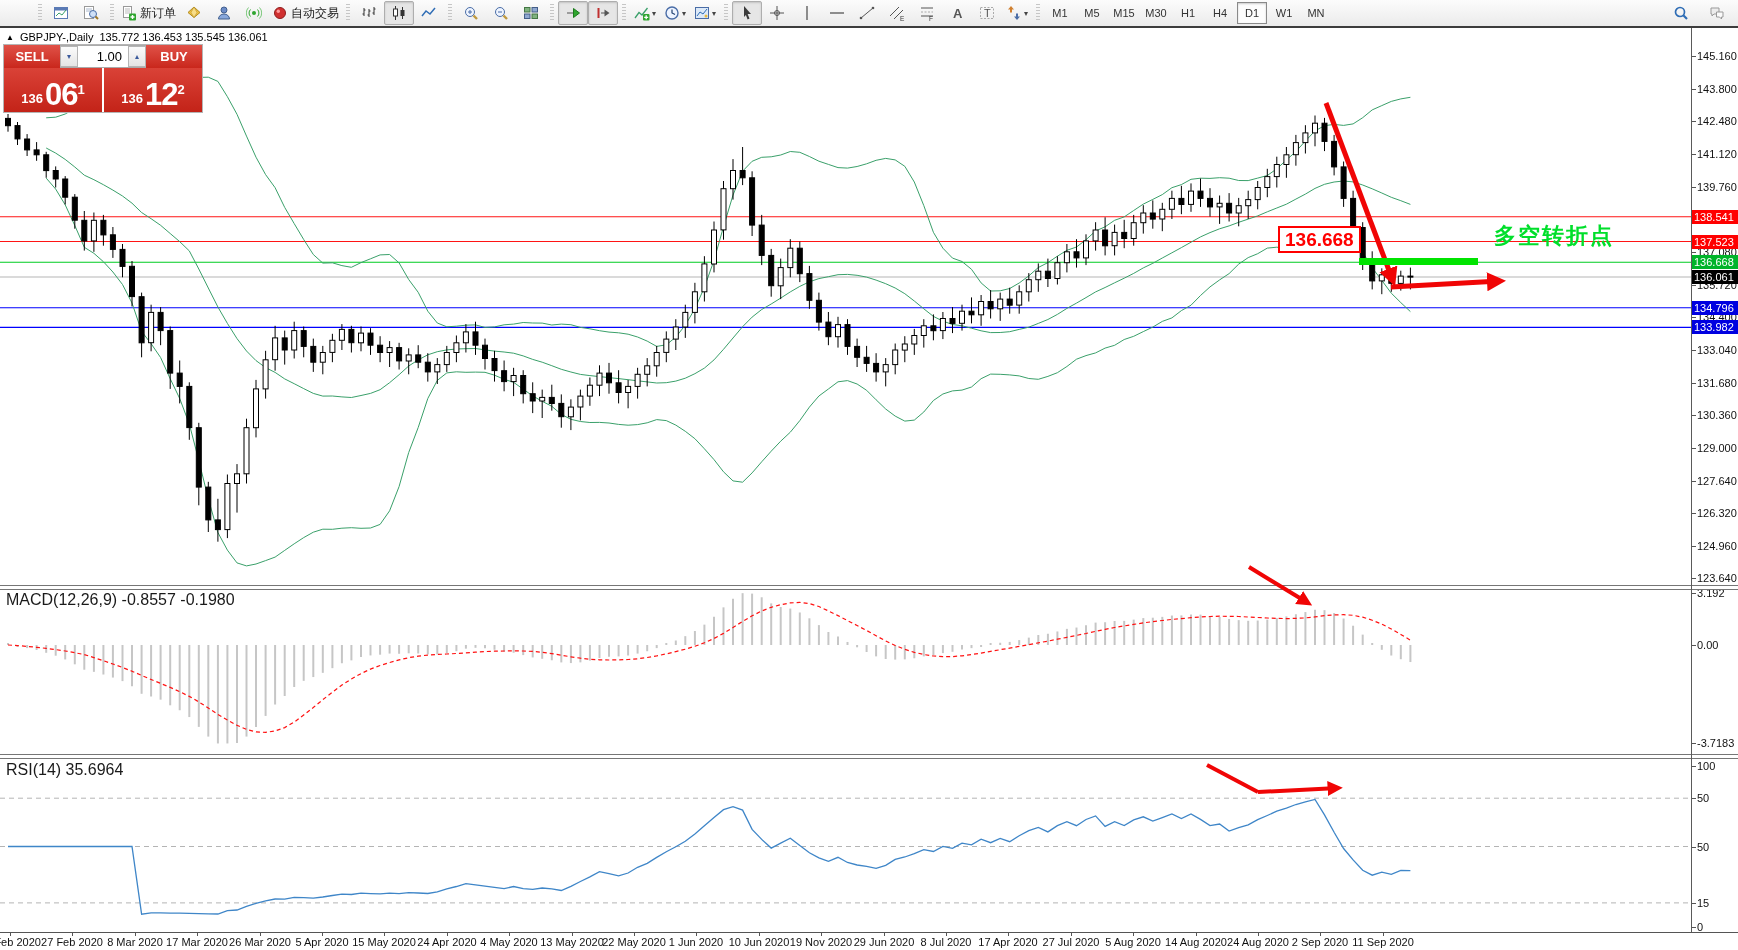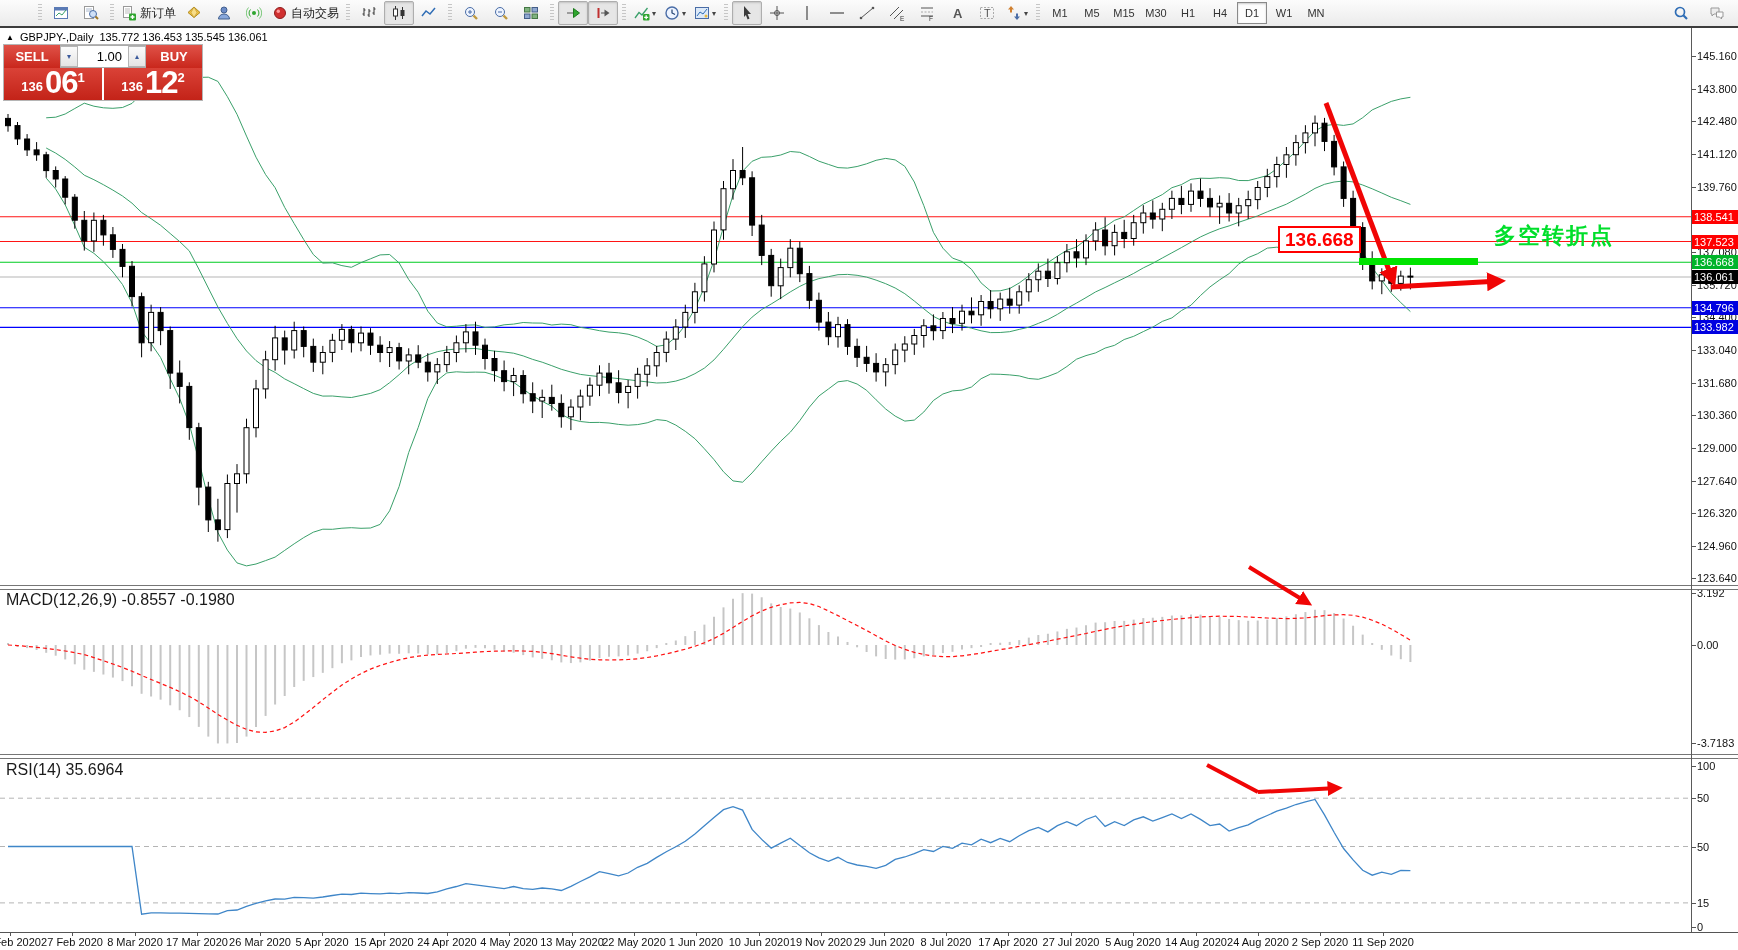--- a/index.html
+++ b/index.html
@@ -41,21 +41,21 @@
   #symbol-line .tri{font-size:8px;}
   
   #ocp{position:absolute;left:4px;top:45px;width:198px;z-index:7;box-shadow:0 0 0 1px #b5b5b5;background:#fff;}
   .ocp-top{display:flex;height:23px;}
   .ocp-side{flex:0 0 56px;border:none;color:#fff;font-size:13px;font-weight:bold;
             background:linear-gradient(#e05248,#c9271c);cursor:pointer;}
   .vol{flex:1;display:flex;border-top:1px solid #aaa;border-bottom:1px solid #aaa;background:#fff;}
   .spin{width:18px;border:1px solid #b5b5b5;background:linear-gradient(#fbfbfb,#e4e4e4);
         color:#3a5a9c;font-size:8px;padding:0;cursor:pointer;}
   .vol-val{flex:1;text-align:right;font-size:13px;line-height:21px;padding-right:6px;color:#000;}
-  .ocp-big{display:flex;height:32px;background:#fff;}
+  .ocp-big{display:flex;height:44px;background:#fff;}
   .bigp{flex:1;color:#fff;background:linear-gradient(#dc453a,#c221157);display:flex;align-items:flex-end;justify-content:center;
         background:linear-gradient(#da4237,#c32318);padding-bottom:3px;}
   .bigp .sm{font-size:13px;font-weight:bold;margin-right:2px;line-height:20px;}
   .bigp .lg{font-size:31px;font-weight:bold;line-height:28px;letter-spacing:-1px;}
   .bigp sup{font-size:13px;font-weight:bold;line-height:10px;position:relative;top:-14px;}
   .ocp-gap{width:2px;background:#fff;}
   
   #anno-svg{position:absolute;left:0;top:0;width:1738px;height:950px;z-index:8;pointer-events:none;}
   #anno-136668{position:absolute;left:1278px;top:226px;z-index:9;border:2px solid #ff0000;color:#ff0000;
                background:#fff;font-size:19px;font-weight:600;padding:0 5px;line-height:23px;}
@@ -806,21 +806,21 @@
       <span class="dtick" style="left:72px">27 Feb 2020</span>
       <span class="dmark" style="left:135px"></span>
       <span class="dtick" style="left:135px">8 Mar 2020</span>
       <span class="dmark" style="left:197px"></span>
       <span class="dtick" style="left:197px">17 Mar 2020</span>
       <span class="dmark" style="left:260px"></span>
       <span class="dtick" style="left:260px">26 Mar 2020</span>
       <span class="dmark" style="left:322px"></span>
       <span class="dtick" style="left:322px">5 Apr 2020</span>
       <span class="dmark" style="left:384px"></span>
-      <span class="dtick" style="left:384px">15 Apr 2020</span>
+      <span class="dtick" style="left:384px">15 May 2020</span>
       <span class="dmark" style="left:447px"></span>
       <span class="dtick" style="left:447px">24 Apr 2020</span>
       <span class="dmark" style="left:509px"></span>
       <span class="dtick" style="left:509px">4 May 2020</span>
       <span class="dmark" style="left:572px"></span>
       <span class="dtick" style="left:572px">13 May 2020</span>
       <span class="dmark" style="left:634px"></span>
       <span class="dtick" style="left:634px">22 May 2020</span>
       <span class="dmark" style="left:696px"></span>
       <span class="dtick" style="left:696px">1 Jun 2020</span>

